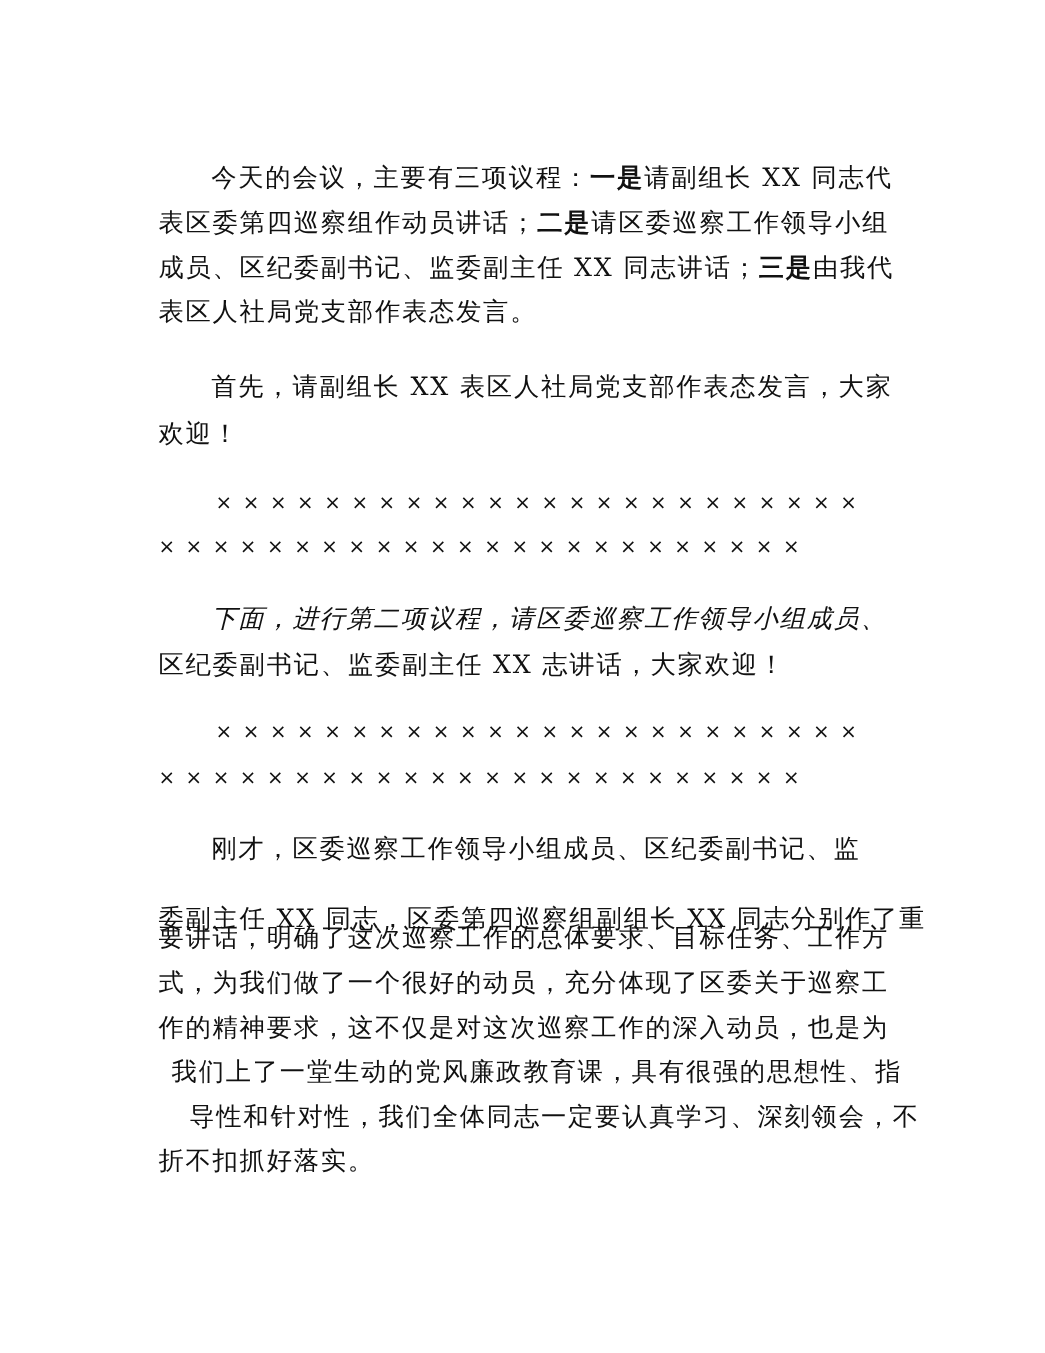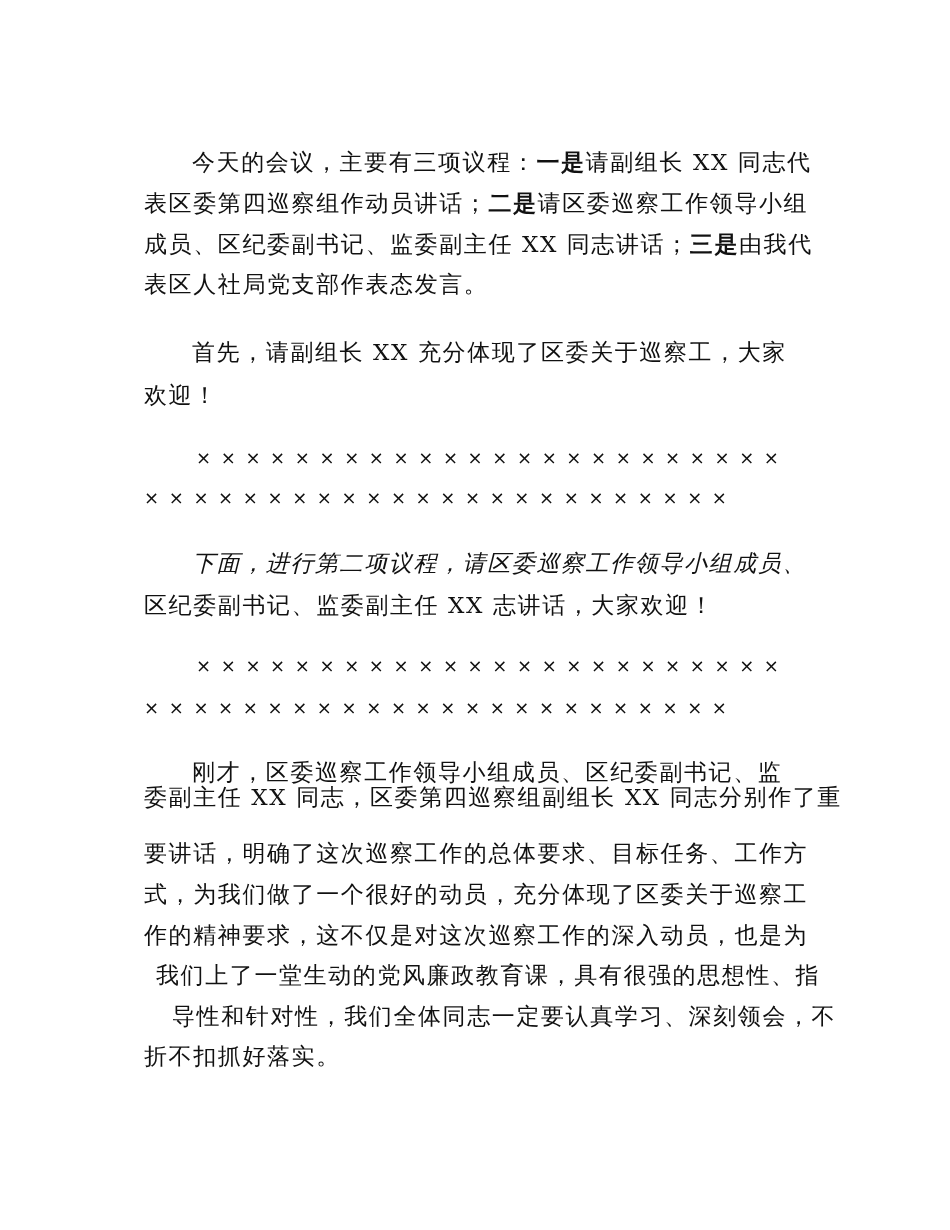--- a/index.html
+++ b/index.html
@@ -65,38 +65,38 @@
 <body>
 
 <div class="page" id="page">
     <div class="para" style="top: 0px;">
       <div class="line indent" style="top: 142px;"><span>今天的会议，主要有三项议程：</span><span class="b">一是</span><span>请副组长 XX 同志代</span></div>
       <div class="line" style="top: 183px;"><span>表区委第四巡察组作动员讲话；</span><span class="b">二是</span><span>请区委巡察工作领导小组</span></div>
       <div class="line" style="top: 224px;"><span>成员、区纪委副书记、监委副主任 XX 同志讲话；</span><span class="b">三是</span><span>由我代</span></div>
       <div class="line" style="top: 264px;"><span>表区人社局党支部作表态发言。</span></div>
     </div>
     <div class="para" style="top: 0px;">
-      <div class="line indent" style="top: 332px;"><span>首先，请副组长 XX 充分体现了区委关于巡察工，大家</span></div>
+      <div class="line indent" style="top: 332px;"><span>首先，请副组长 XX 表区人社局党支部作表态发言，大家</span></div>
       <div class="line" style="top: 375px;"><span>欢迎！</span></div>
     </div>
     <div class="para" style="top: 0px;">
       <div class="xline indent" style="top: 438px;"><span class="x">×</span><span class="x">×</span><span class="x">×</span><span class="x">×</span><span class="x">×</span><span class="x">×</span><span class="x">×</span><span class="x">×</span><span class="x">×</span><span class="x">×</span><span class="x">×</span><span class="x">×</span><span class="x">×</span><span class="x">×</span><span class="x">×</span><span class="x">×</span><span class="x">×</span><span class="x">×</span><span class="x">×</span><span class="x">×</span><span class="x">×</span><span class="x">×</span><span class="x">×</span><span class="x">×</span></div>
       <div class="xline" style="top: 478px;"><span class="x">×</span><span class="x">×</span><span class="x">×</span><span class="x">×</span><span class="x">×</span><span class="x">×</span><span class="x">×</span><span class="x">×</span><span class="x">×</span><span class="x">×</span><span class="x">×</span><span class="x">×</span><span class="x">×</span><span class="x">×</span><span class="x">×</span><span class="x">×</span><span class="x">×</span><span class="x">×</span><span class="x">×</span><span class="x">×</span><span class="x">×</span><span class="x">×</span><span class="x">×</span><span class="x">×</span></div>
     </div>
     <div class="para" style="top: 0px;">
       <div class="line indent" style="top: 543px; font-style: italic;"><span>下面，进行第二项议程，请区委巡察工作领导小组成员、</span></div>
       <div class="line" style="top: 585px;"><span>区纪委副书记、监委副主任 XX 志讲话，大家欢迎！</span></div>
     </div>
     <div class="para" style="top: 0px;">
       <div class="xline indent" style="top: 646px;"><span class="x">×</span><span class="x">×</span><span class="x">×</span><span class="x">×</span><span class="x">×</span><span class="x">×</span><span class="x">×</span><span class="x">×</span><span class="x">×</span><span class="x">×</span><span class="x">×</span><span class="x">×</span><span class="x">×</span><span class="x">×</span><span class="x">×</span><span class="x">×</span><span class="x">×</span><span class="x">×</span><span class="x">×</span><span class="x">×</span><span class="x">×</span><span class="x">×</span><span class="x">×</span><span class="x">×</span></div>
       <div class="xline" style="top: 688px;"><span class="x">×</span><span class="x">×</span><span class="x">×</span><span class="x">×</span><span class="x">×</span><span class="x">×</span><span class="x">×</span><span class="x">×</span><span class="x">×</span><span class="x">×</span><span class="x">×</span><span class="x">×</span><span class="x">×</span><span class="x">×</span><span class="x">×</span><span class="x">×</span><span class="x">×</span><span class="x">×</span><span class="x">×</span><span class="x">×</span><span class="x">×</span><span class="x">×</span><span class="x">×</span><span class="x">×</span></div>
     </div>
     <div class="para" style="top: 0px;">
       <div class="line indent" style="top: 752px;"><span>刚才，区委巡察工作领导小组成员、区纪委副书记、监</span></div>
-      <div class="line" style="top: 777px;"><span>委副主任 XX 同志，区委第四巡察组副组长 XX 同志分别作了重</span></div>
+      <div class="line" style="top: 816px;"><span>委副主任 XX 同志，区委第四巡察组副组长 XX 同志分别作了重</span></div>
       <div class="line" style="top: 833px;"><span>要讲话，明确了这次巡察工作的总体要求、目标任务、工作方</span></div>
       <div class="line" style="top: 874px;"><span>式，为我们做了一个很好的动员，充分体现了区委关于巡察工</span></div>
       <div class="line" style="top: 915px;"><span>作的精神要求，这不仅是对这次巡察工作的深入动员，也是为</span></div>
       <div class="line" style="top: 955px; margin-left: 12px;"><span>我们上了一堂生动的党风廉政教育课，具有很强的思想性、指</span></div>
       <div class="line" style="top: 996px; margin-left: 28px;"><span>导性和针对性，我们全体同志一定要认真学习、深刻领会，不</span></div>
       <div class="line" style="top: 1036px;"><span>折不扣抓好落实。</span></div>
     </div>
   </div>
 
 </body></html>

